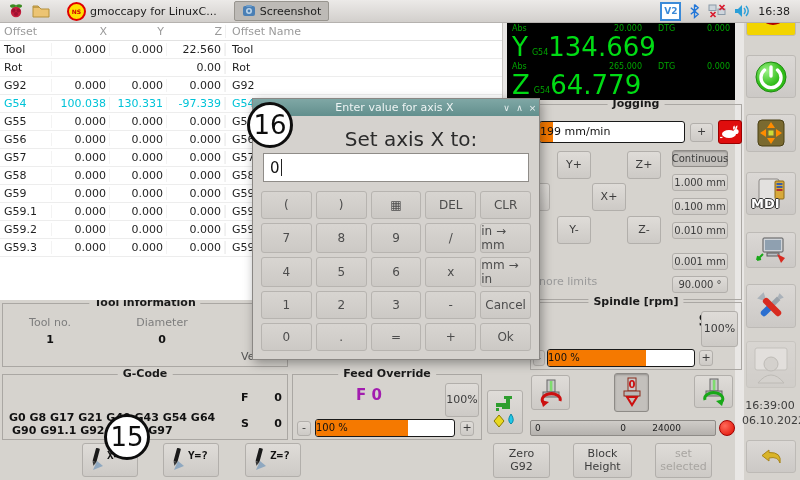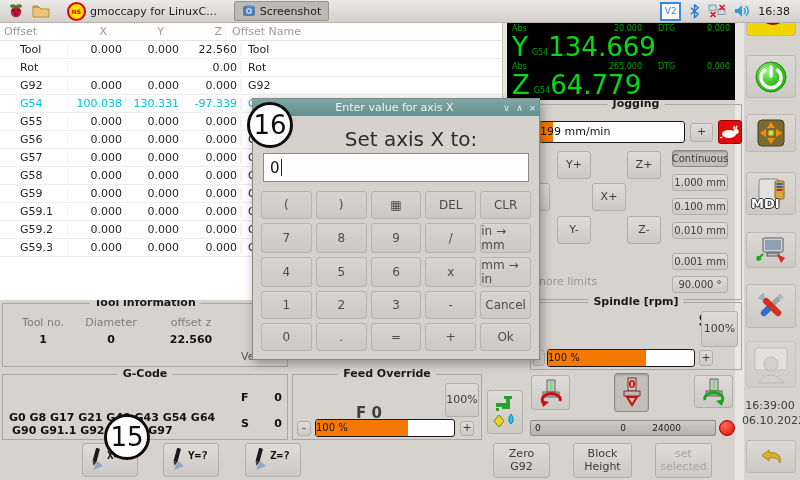--- a/index.html
+++ b/index.html
@@ -12,35 +12,35 @@
   #taskbar{position:absolute;left:0;top:0;width:800px;height:22px;z-index:30;
     background:linear-gradient(#eceae8,#d2cfcc);border-bottom:1px solid #b5b2af;
     display:flex;align-items:center;}
   .tb-icon{margin-left:8px;display:flex;align-items:center;}
   .tb-win{display:flex;align-items:center;gap:4px;height:18px;padding:0 7px;margin-left:10px;
     border-radius:2px;font-size:11px;color:#1d1d1d;white-space:nowrap;}
   .tb-win.active{background:#bdbab6;border:1px solid #98958f;}
   .ns-badge{width:15px;height:15px;border-radius:50%;background:#ffe000;border:2px solid #e00000;
     color:#d00000;font-size:6px;font-weight:bold;display:flex;align-items:center;justify-content:center;}
   .v2-badge{width:17px;height:15px;border:2px solid #3b8ad8;background:#fff;color:#3b8ad8;
-    font-size:9px;font-weight:normal;display:flex;align-items:center;justify-content:center;margin-left:10px;}
+    font-size:9px;font-weight:bold;display:flex;align-items:center;justify-content:center;margin-left:10px;}
   #tb-clock{margin:0 10px 0 8px;font-size:11px;color:#1d1d1d;}
   .tb-spacer{flex:1;}
 
   
   .btn{position:absolute;background:linear-gradient(#dfdcd8,#cdcac6);border:1px solid #b2afab;
     border-radius:3px;display:flex;align-items:center;justify-content:center;
     font-size:11px;color:#3c3c3c;text-align:center;line-height:1.15;box-sizing:border-box;}
   .btn.pressed{background:#c3c0bc;border-color:#8e8b87;box-shadow:inset 0 1px 2px rgba(0,0,0,.25);}
   .btn.disabled{color:#a8a5a1;}
 
   
   #offset-table{position:absolute;left:0;top:22px;width:503px;height:278px;background:#fff;z-index:1;
     border-right:1px solid #c8c5c1;box-sizing:border-box;}
-  .trow{display:flex;height:17px;border-bottom:1px solid #ededed;align-items:center;padding-left:16px;}
+  .trow{display:flex;height:17px;border-bottom:1px solid #ededed;align-items:center;}
   #table-head{height:18px;color:#9a9a9a;border-bottom:1px solid #e2e2e2;display:flex;align-items:center;}
   .tcell{box-sizing:border-box;overflow:hidden;white-space:nowrap;}
   .c0{width:52px;padding-left:4px;}
   .c1{width:58px;text-align:right;padding-right:3px;}
   .c2{width:57px;text-align:right;padding-right:3px;}
   .c3{width:58px;text-align:right;padding-right:3px;}
   .c4{flex:1;padding-left:6px;border-left:1px solid #f0f0f0;}
   .trow .c0,.trow .c1,.trow .c2,.trow .c3{border-right:1px solid #f3f3f3;}
   .trow .tcell{color:#1f1f1f;}
   .trow.sel .tcell{color:#00c3d8;}
@@ -87,35 +87,35 @@
   
   #spindle{left:530px;top:302px;width:212px;height:68px;}
   #spindle-value{position:absolute;left:1px;top:9px;width:155px;text-align:right;font-weight:bold;font-size:15px;color:#111;margin-left:38px;}
   #spindle-reset{left:170px;top:8px;width:37px;height:36px;}
   #spindle-bar{left:16px;top:46px;width:148px;height:18px;}
   #spindle-bar .bar-label{line-height:16px;font-size:10px;}
   .tinybtn{font-size:11px;}
 
   
   #tool-info{left:2px;top:303px;width:286px;height:64px;}
-  .ti-row{position:absolute;left:7px;display:flex;}
+  .ti-row{position:absolute;left:14px;display:flex;gap:44px;}
   .ti-cell{text-align:center;}
   .ti-c0{width:66px;} .ti-c1{width:70px;} .ti-c2{width:90px;}
   #ti-heads{top:12px;color:#7d7d7d;}
   #ti-vals{top:29px;font-weight:bold;color:#111;}
   #ti-clip{position:absolute;left:238px;top:46px;color:#555;}
 
   
   #gcode{left:2px;top:374px;width:286px;height:66px;}
   .gline{position:absolute;left:6px;font-weight:bold;color:#111;white-space:nowrap;}
   .gfs{position:absolute;font-weight:bold;color:#111;}
 
   
   #feed{left:292px;top:374px;width:190px;height:66px;}
-  #feed-value{position:absolute;left:20px;top:11px;width:112px;text-align:center;font-weight:bold;font-size:15px;color:#404040;margin-top:18px;}
+  #feed-value{position:absolute;left:20px;top:11px;width:112px;text-align:center;font-weight:bold;font-size:15px;color:#a21caf;}
   #feed-reset{left:152px;top:8px;width:34px;height:34px;}
   #feed-bar{left:22px;top:44px;width:140px;height:18px;}
   #feed-bar .bar-label{line-height:16px;font-size:10px;}
 
   
   #sp-scale{position:absolute;left:530px;top:420px;width:186px;height:16px;
     background:linear-gradient(#cfccc8,#b5b2ae);border:1px solid #8e8b87;border-radius:2px;
     display:flex;align-items:center;font-size:9px;color:#222;box-sizing:border-box;}
   #sp-scale span{flex:1;} #sp-scale .sc-l{text-align:left;padding-left:4px;}
   #sp-scale .sc-m{text-align:center;} #sp-scale .sc-r{text-align:left;padding-right:4px;}

